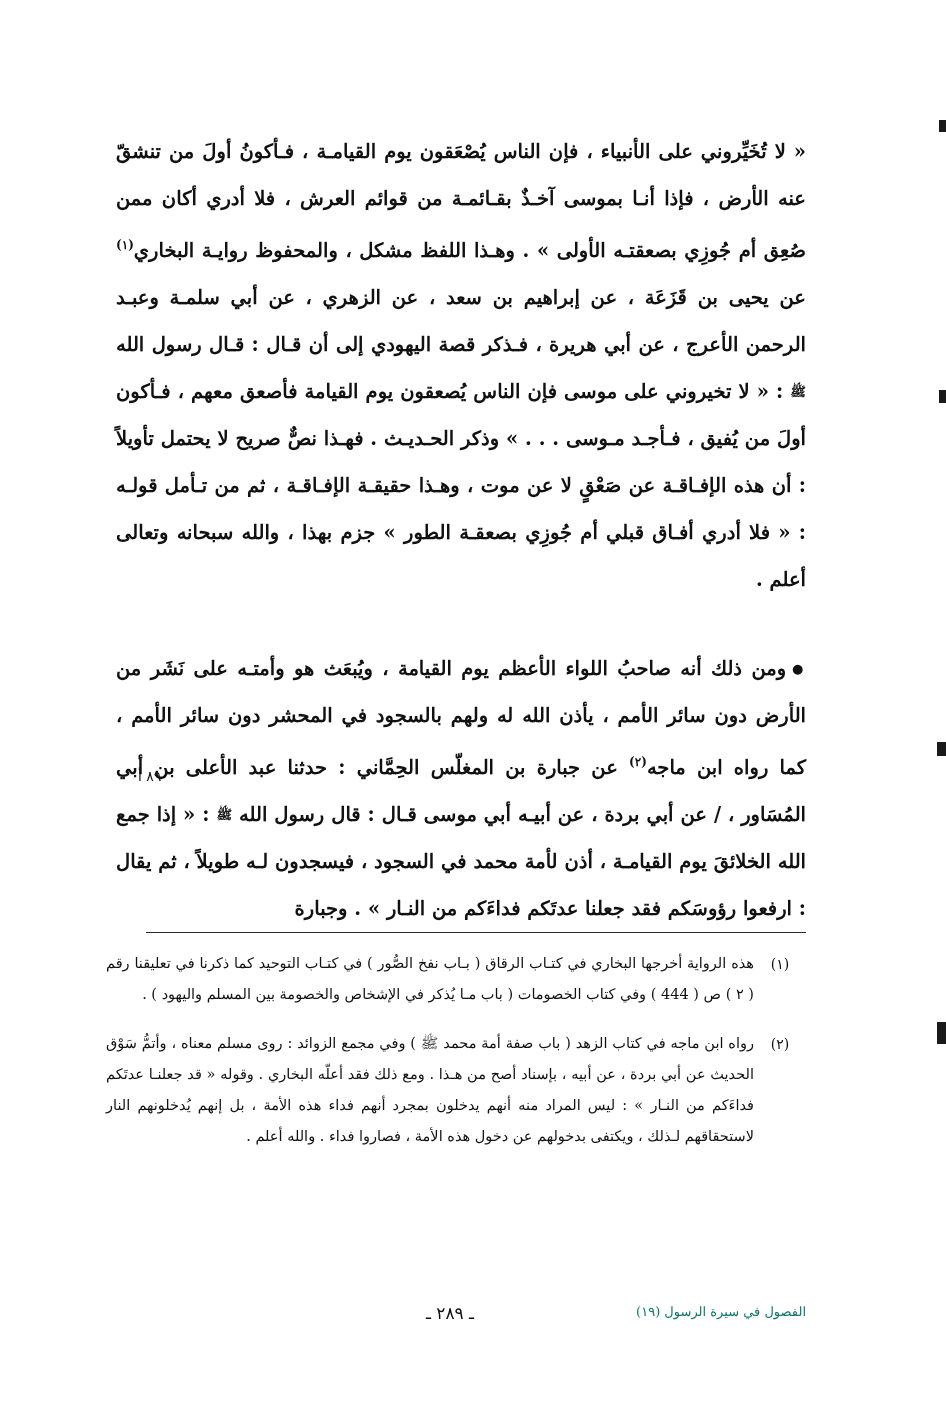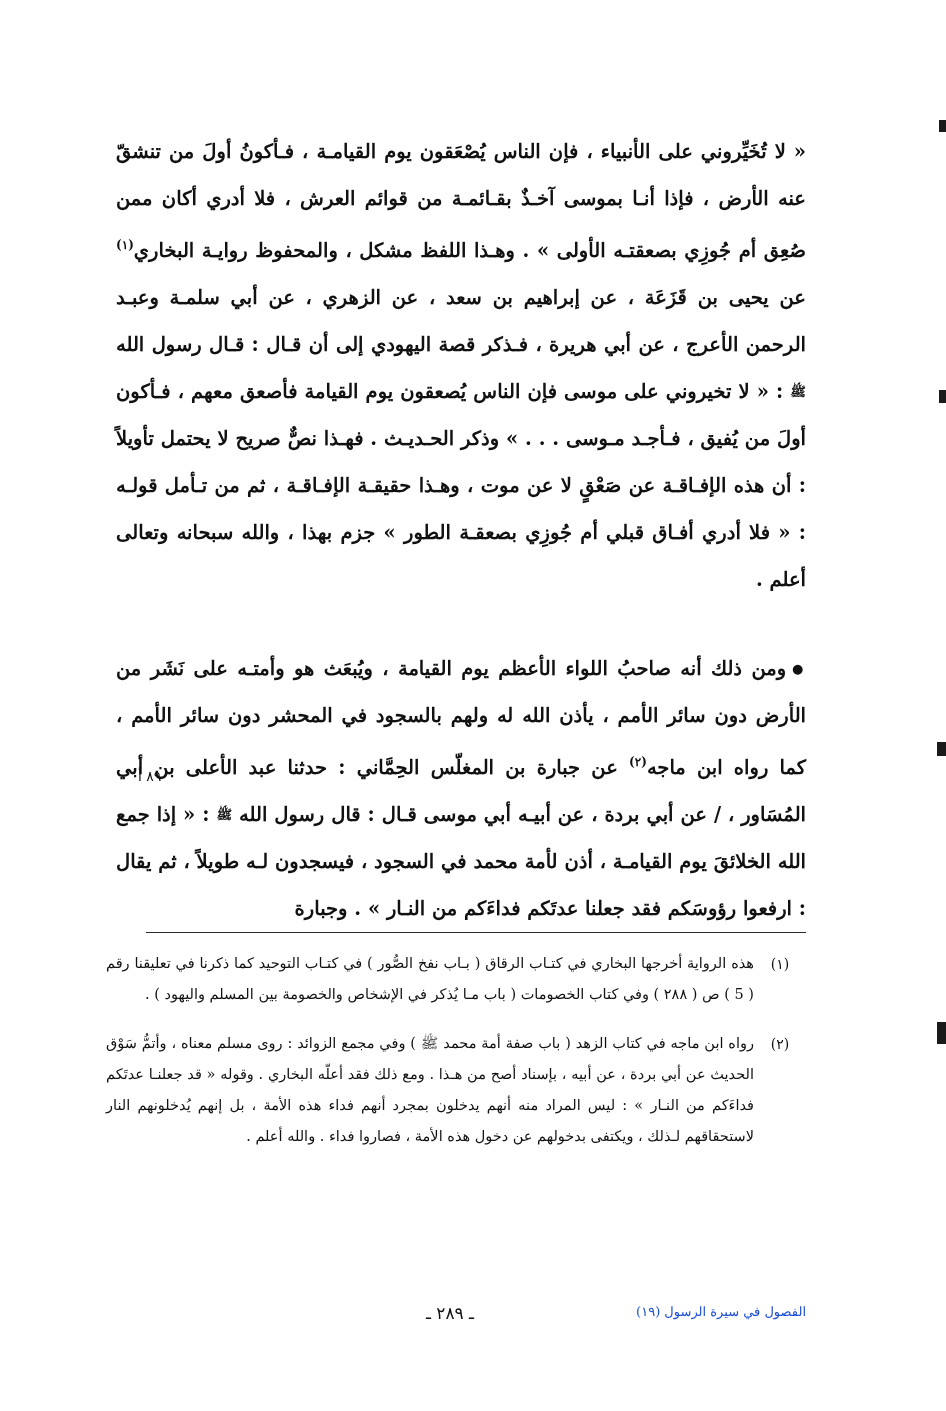--- a/index.html
+++ b/index.html
@@ -112,21 +112,21 @@
   .fn-text {
     flex: 1 1 auto;
   }
 
   .colophon {
     position: absolute;
     bottom: 92px;
     right: 140px;
     font-size: 13px;
     direction: rtl;
-    color: #1d4ed8;
+    color: #0f766e;
   }
   .page-number {
     position: absolute;
     bottom: 88px;
     left: 0;
     width: 900px;
     text-align: center;
     font-size: 17px;
     direction: rtl;
   }
@@ -151,21 +151,21 @@
 
   </div>
 
   <div class="folio">٨٩ أ</div>
 
   <div class="sep"></div>
 
   <div class="footnotes">
     <div class="fn">
       <div class="fn-num">(١)</div>
-      <div class="fn-text">هذه الرواية أخرجها البخاري في كتـاب الرقاق ( بـاب نفخ الصُّور ) في كتـاب التوحيد كما ذكرنا في تعليقنا رقم ( 5 ) ص ( ٢٨٨ ) وفي كتاب الخصومات ( باب مـا يُذكر في الإشخاص والخصومة بين المسلم واليهود ) .</div>
+      <div class="fn-text">هذه الرواية أخرجها البخاري في كتـاب الرقاق ( بـاب نفخ الصُّور ) في كتـاب التوحيد كما ذكرنا في تعليقنا رقم ( ٢ ) ص ( 444 ) وفي كتاب الخصومات ( باب مـا يُذكر في الإشخاص والخصومة بين المسلم واليهود ) .</div>
     </div>
     <div class="fn">
       <div class="fn-num">(٢)</div>
       <div class="fn-text">رواه ابن ماجه في كتاب الزهد ( باب صفة أمة محمد ﷺ ) وفي مجمع الزوائد : روى مسلم معناه ، وأتمُّ سَوْق الحديث عن أبي بردة ، عن أبيه ، بإسناد أصح من هـذا . ومع ذلك فقد أعلّه البخاري . وقوله « قد جعلنـا عدتَكم فداءَكم من النـار » : ليس المراد منه أنهم يدخلون بمجرد أنهم فداء هذه الأمة ، بل إنهم يُدخلونهم النار لاستحقاقهم لـذلك ، ويكتفى بدخولهم عن دخول هذه الأمة ، فصاروا فداء . والله أعلم .</div>
     </div>
   </div>
 
   <div class="colophon">الفصول في سيرة الرسول (١٩)</div>
   <div class="page-number">ـ ٢٨٩ ـ</div>
 

